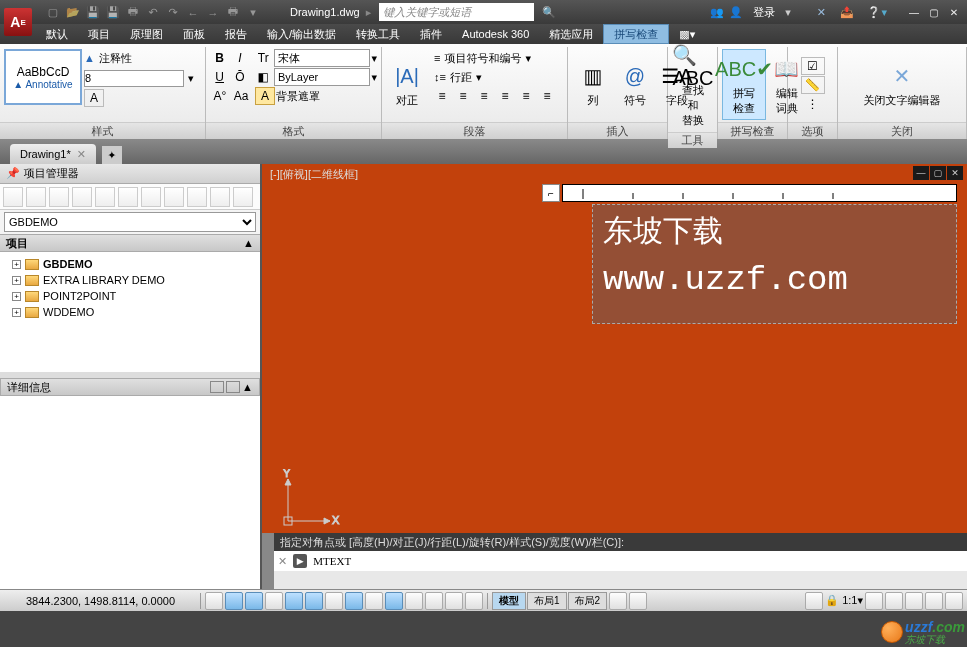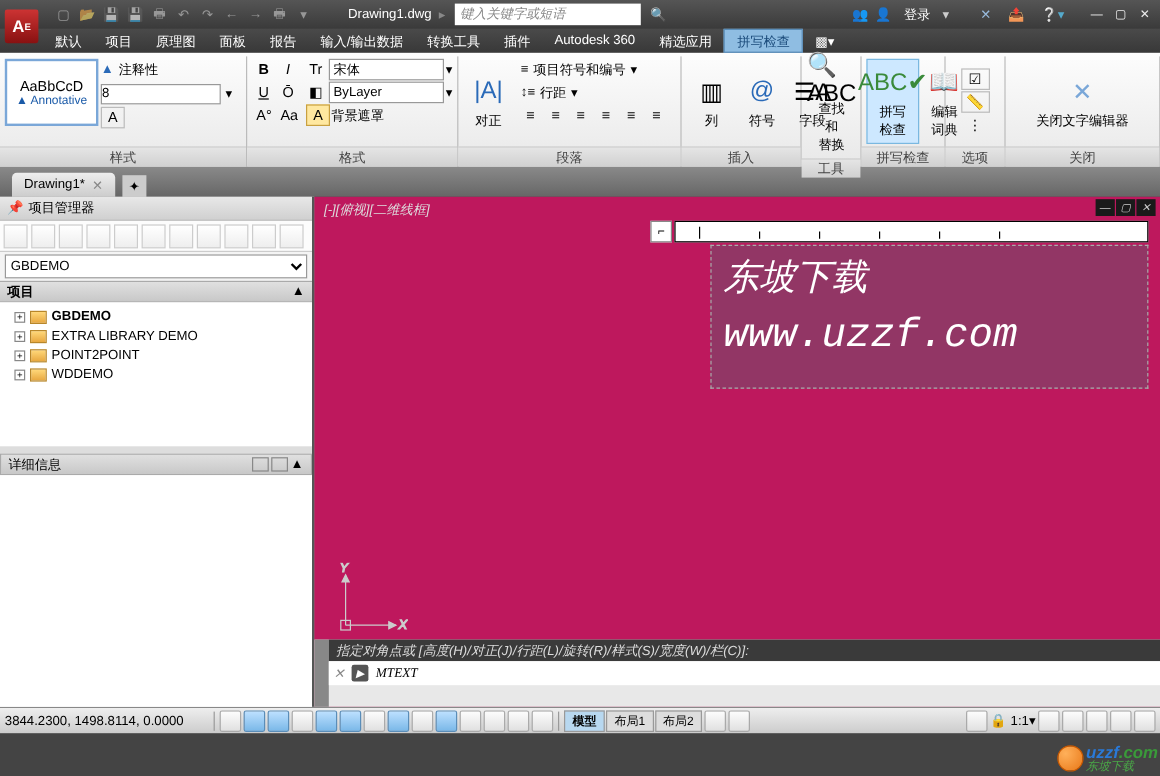--- a/index.html
+++ b/index.html
@@ -61,21 +61,21 @@
 .pm-tree { background: #fff; padding: 4px; overflow: auto; flex-basis: 120px; }
 .tree-item { display: flex; align-items: center; gap: 4px; padding: 2px 0 2px 8px; font-size: 11px; }
 .tree-expand { width: 9px; height: 9px; border: 1px solid #888; font-size: 8px; line-height: 7px; text-align: center; }
 .tree-folder { width: 14px; height: 11px; background: linear-gradient(#ffd87a,#e8a840); border: 1px solid #b8872a; }
 .pm-details { background: #fff; flex: 1; }
 .pm-detail-title { height: 18px; background: linear-gradient(#e0e0e0,#c8c8c8); padding: 0 6px; font-size: 11px; display: flex; align-items: center; justify-content: space-between; border: 1px solid #aaa; }
 .pm-det-icons { display: flex; gap: 2px; }
 .pm-det-icon { width: 14px; height: 12px; border: 1px solid #888; }
 
 
-.canvas-wrap { flex: 1; display: flex; flex-direction: column; background: #be185d; position: relative; font-style: italic; }
+.canvas-wrap { flex: 1; display: flex; flex-direction: column; background: #c2410c; position: relative; }
 .canvas-title { position: absolute; top: 3px; left: 8px; color: #ddd; font-size: 11px; }
 .canvas-win-btns { position: absolute; top: 2px; right: 4px; display: flex; gap: 1px; }
 .canvas-win-btn { width: 16px; height: 14px; background: #1a1a1a; color: #ccc; font-size: 9px; display: flex; align-items: center; justify-content: center; }
 .ruler-area { position: absolute; top: 20px; left: 300px; right: 10px; height: 18px; background: #fff; border: 1px solid #000; }
 .ruler-btn { position: absolute; top: 20px; left: 280px; width: 18px; height: 18px; background: #fff; border: 1px solid #888; font-size: 10px; display: flex; align-items: center; justify-content: center; }
 .text-edit-area { position: absolute; top: 40px; left: 330px; right: 10px; height: 120px; background: rgba(80,100,115,.4); border: 1px dashed #aaa; }
 .canvas-text1 { font-size: 30px; color: #fff; position: absolute; top: 6px; left: 10px; font-family: SimHei; }
 .canvas-text2 { font-size: 34px; color: #fff; position: absolute; top: 56px; left: 10px; font-family: "Courier New"; }
 .ucs { position: absolute; left: 18px; bottom: 60px; color: #ccc; font-size: 11px; }
 .ucs svg { stroke: #ccc; fill: none; }
@@ -83,21 +83,21 @@
 
 .cmd-area { height: 56px; background: #e8e8e8; display: flex; }
 .cmd-grip { width: 12px; background: #888; }
 .cmd-lines { flex: 1; display: flex; flex-direction: column; }
 .cmd-line1 { height: 18px; background: #3a3a3a; color: #ddd; padding: 2px 6px; font-size: 11px; }
 .cmd-line2 { height: 20px; background: #fff; display: flex; align-items: center; padding: 0 4px; gap: 6px; font-size: 11px; }
 .cmd-chevron { width: 14px; height: 14px; background: #555; color: #fff; border-radius: 2px; font-size: 9px; display: flex; align-items: center; justify-content: center; }
 
 
 .status-bar { height: 22px; background: linear-gradient(#eee,#ccc); display: flex; align-items: center; font-size: 11px; padding: 0 4px; gap: 2px; border-top: 1px solid #888; }
-.coords { width: 170px; }
+.coords { width: 170px; margin-left: 22px; }
 .sb-sep { width: 1px; height: 16px; background: #999; margin: 0 2px; }
 .sb-btn { width: 18px; height: 18px; border: 1px solid #aaa; background: linear-gradient(#fdfdfd,#e0e0e0); border-radius: 2px; }
 .sb-btn.on { background: linear-gradient(#bde0ff,#7ab8e8); border-color: #5a8db8; }
 .sb-tabs { display: flex; gap: 1px; }
 .sb-tab { padding: 1px 6px; background: #ddd; border: 1px solid #999; font-size: 10px; }
 .sb-tab.active { background: #b8d8f0; font-weight: bold; }
 .sb-right { margin-left: auto; display: flex; gap: 2px; align-items: center; }
 
 .watermark { position: absolute; right: 2px; bottom: 2px; display: flex; align-items: center; gap: 2px; font-size: 14px; font-weight: bold; font-style: italic; color: #2a7ad8; }
 .watermark .ball { width: 22px; height: 22px; border-radius: 50%; background: radial-gradient(circle at 30% 30%, #ffb05a, #e87818); border: 1px solid #c85800; }

